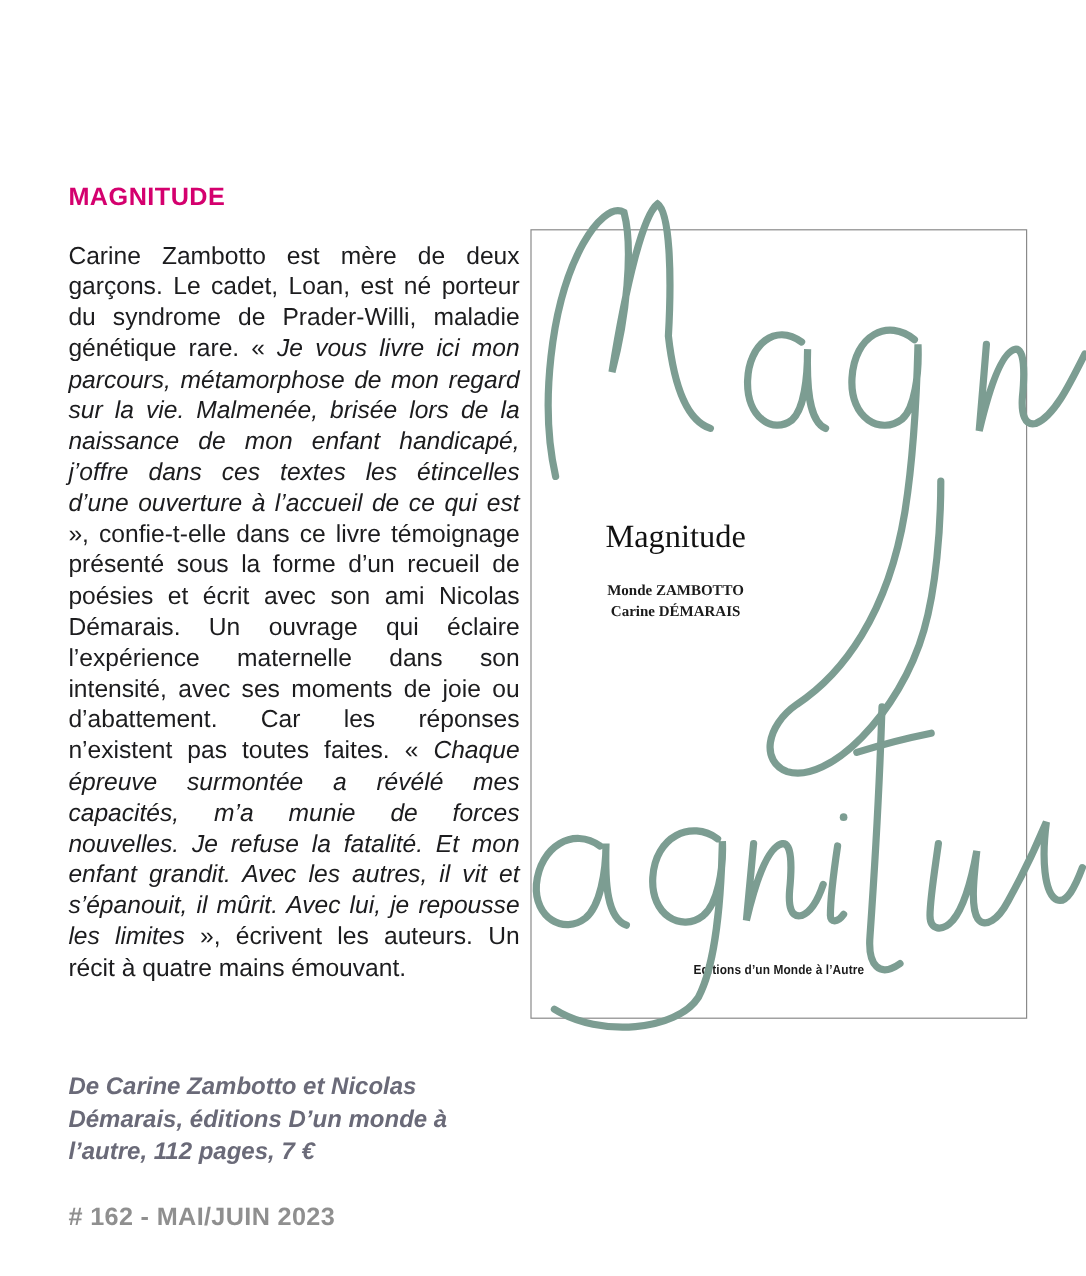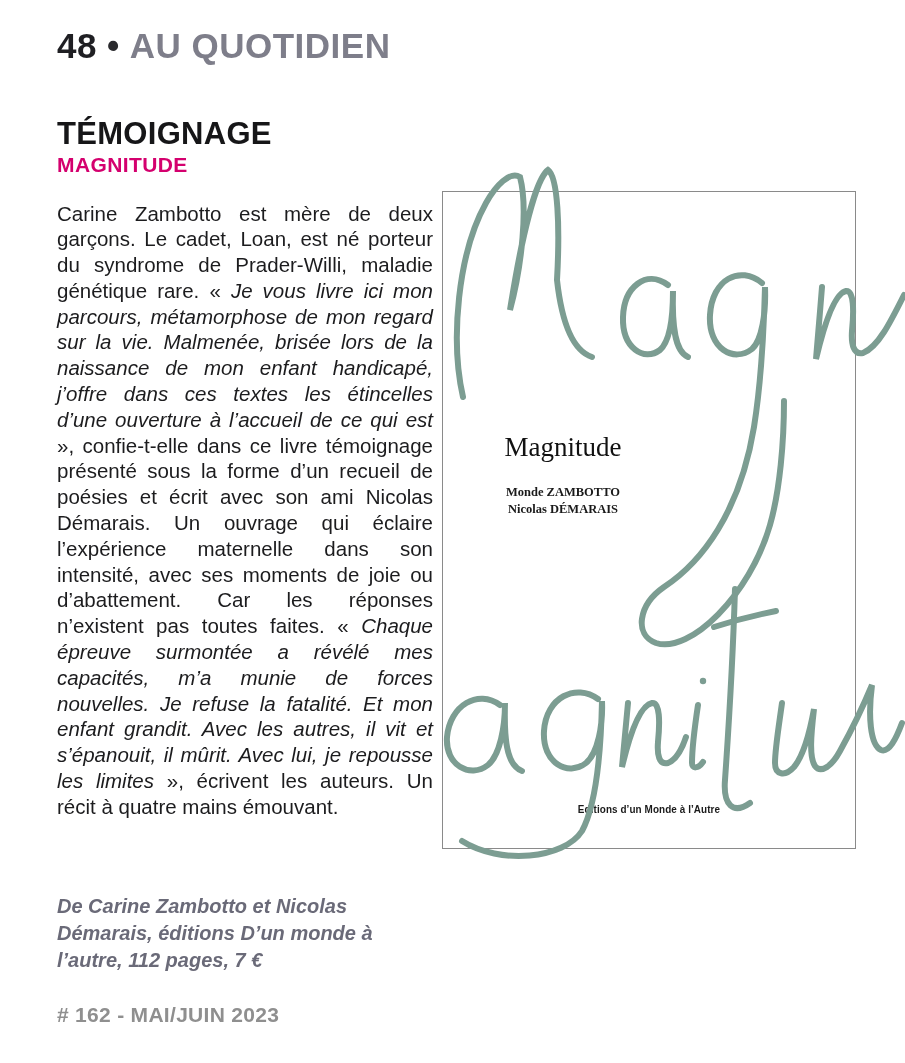--- a/index.html
+++ b/index.html
@@ -139,36 +139,32 @@
     overflow: visible;
     pointer-events: none;
   }
   .script-overlay path { fill: none; stroke: #7c9d92; stroke-linecap: round; }
 </style>
 </head>
 <body>
 
 <div class="page">
 
-  <div class="header">
-    <span class="pagenum">48</span><span class="bullet">•</span><span class="section">AU QUOTIDIEN</span>
-  </div>
-
-  <div class="kicker">TÉMOIGNAGE</div>
+
   <div class="art-title">MAGNITUDE</div>
 
   <p class="body-text"><span>Carine Zambotto est mère de deux garçons. Le cadet, Loan, est né porteur du syndrome de Prader-Willi, maladie génétique rare. « </span><span class="it">Je vous livre ici mon parcours, métamorphose de mon regard sur la vie. Malmenée, brisée lors de la naissance de mon enfant handicapé, j’offre dans ces textes les étincelles d’une ouverture à l’accueil de ce qui est</span><span> », confie-t-elle dans ce livre témoignage présenté sous la forme d’un recueil de poésies et écrit avec son ami Nicolas Démarais. Un ouvrage qui éclaire l’expérience maternelle dans son intensité, avec ses moments de joie ou d’abattement. Car les réponses n’existent pas toutes faites. « </span><span class="it">Chaque épreuve surmontée a révélé mes capacités, m’a munie de forces nouvelles. Je refuse la fatalité. Et mon enfant grandit. Avec les autres, il vit et s’épanouit, il mûrit. Avec lui, je repousse les limites</span><span> », écrivent les auteurs. Un récit à quatre mains émouvant.</span></p>
 
   <div class="credit">De Carine Zambotto et Nicolas Démarais, éditions D’un monde à l’autre, 112 pages, 7 €</div>
 
   <div class="cover">
     <div class="cover-title">Magnitude</div>
     <div class="cover-authors">
       <div>Monde ZAMBOTTO</div>
-      <div>Nicolas DÉMARAIS</div>
+      <div>Carine DÉMARAIS</div>
     </div>
     <div class="cover-publisher">Editions d’un Monde à l’Autre</div>
   </div>
 
   <svg class="script-overlay" viewBox="0 0 465 695" aria-hidden="true">
 
     <g stroke-width="6" aria-label="Magn">
 
       <path d="M 23 232 C 10 175 18 88 46 38 C 56 20 70 6 80 12 C 88 42 82 100 70 145 C 82 70 96 14 108 5 C 118 12 120 62 117 115 C 122 160 134 186 152 192"></path>
 

